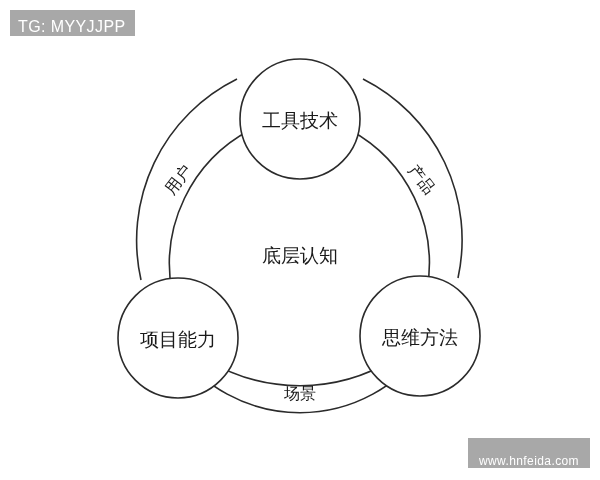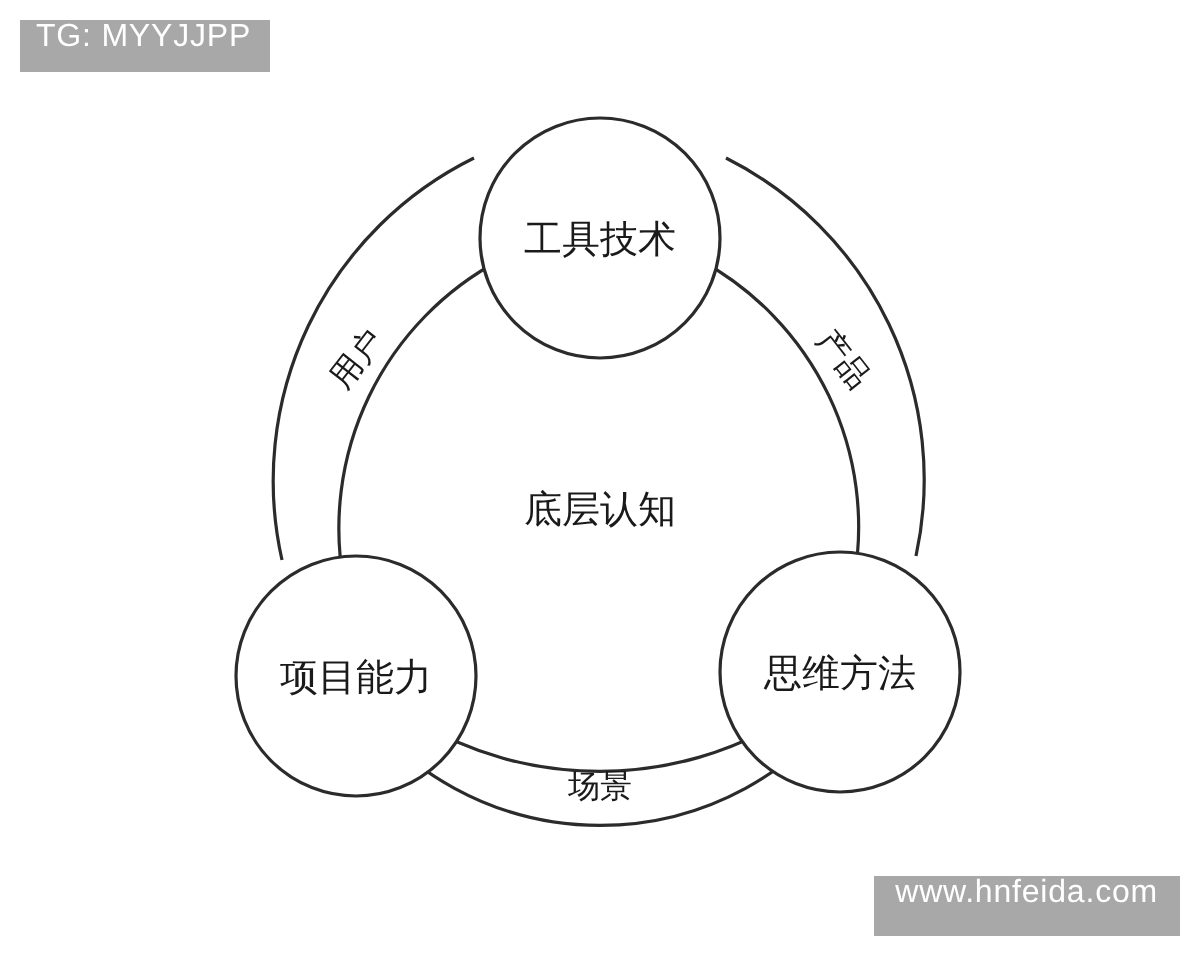--- a/index.html
+++ b/index.html
@@ -26,35 +26,35 @@
 
   
   .badge {
     position: absolute;
     background: #a8a8a8;
     color: #ffffff;
     font-family: "Liberation Sans", "DejaVu Sans", sans-serif;
     letter-spacing: 0.4px;
     white-space: nowrap;
     display: flex;
-    align-items: flex-start;
+    align-items: flex-end;
   }
   #tg-badge {
     left: 10px;
     top: 10px;
     height: 26px;
     padding: 0 9px 0 8px;
     font-size: 16px;
   }
   #site-badge {
     right: 10px;
     bottom: 12px;
     height: 30px;
     padding: 0 11px;
-    font-size: 16px;
+    font-size: 12px;
   }
 
   
   .node-label,
   .arc-label,
   .center-label {
     font-family: "DejaVu Sans", "Liberation Sans", sans-serif;
     fill: #1a1a1a;
     text-anchor: middle;
     dominant-baseline: middle;

